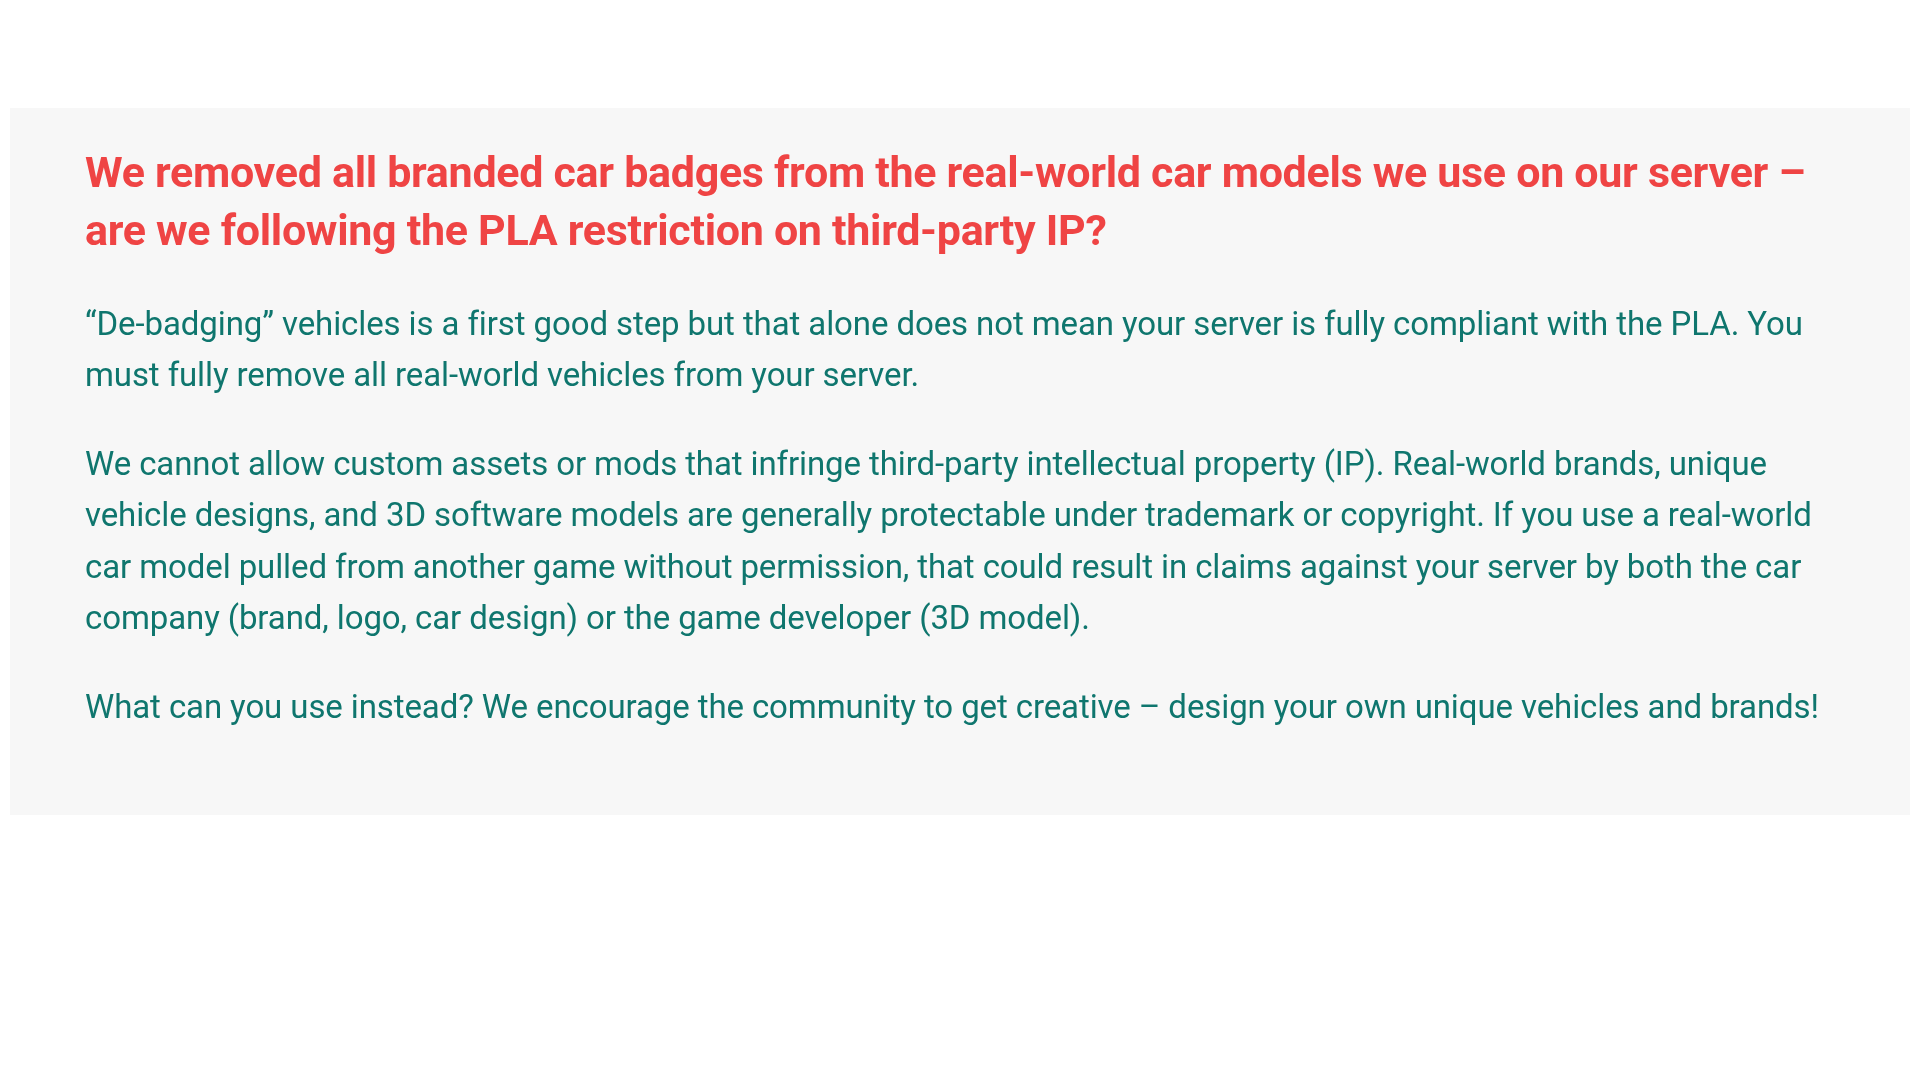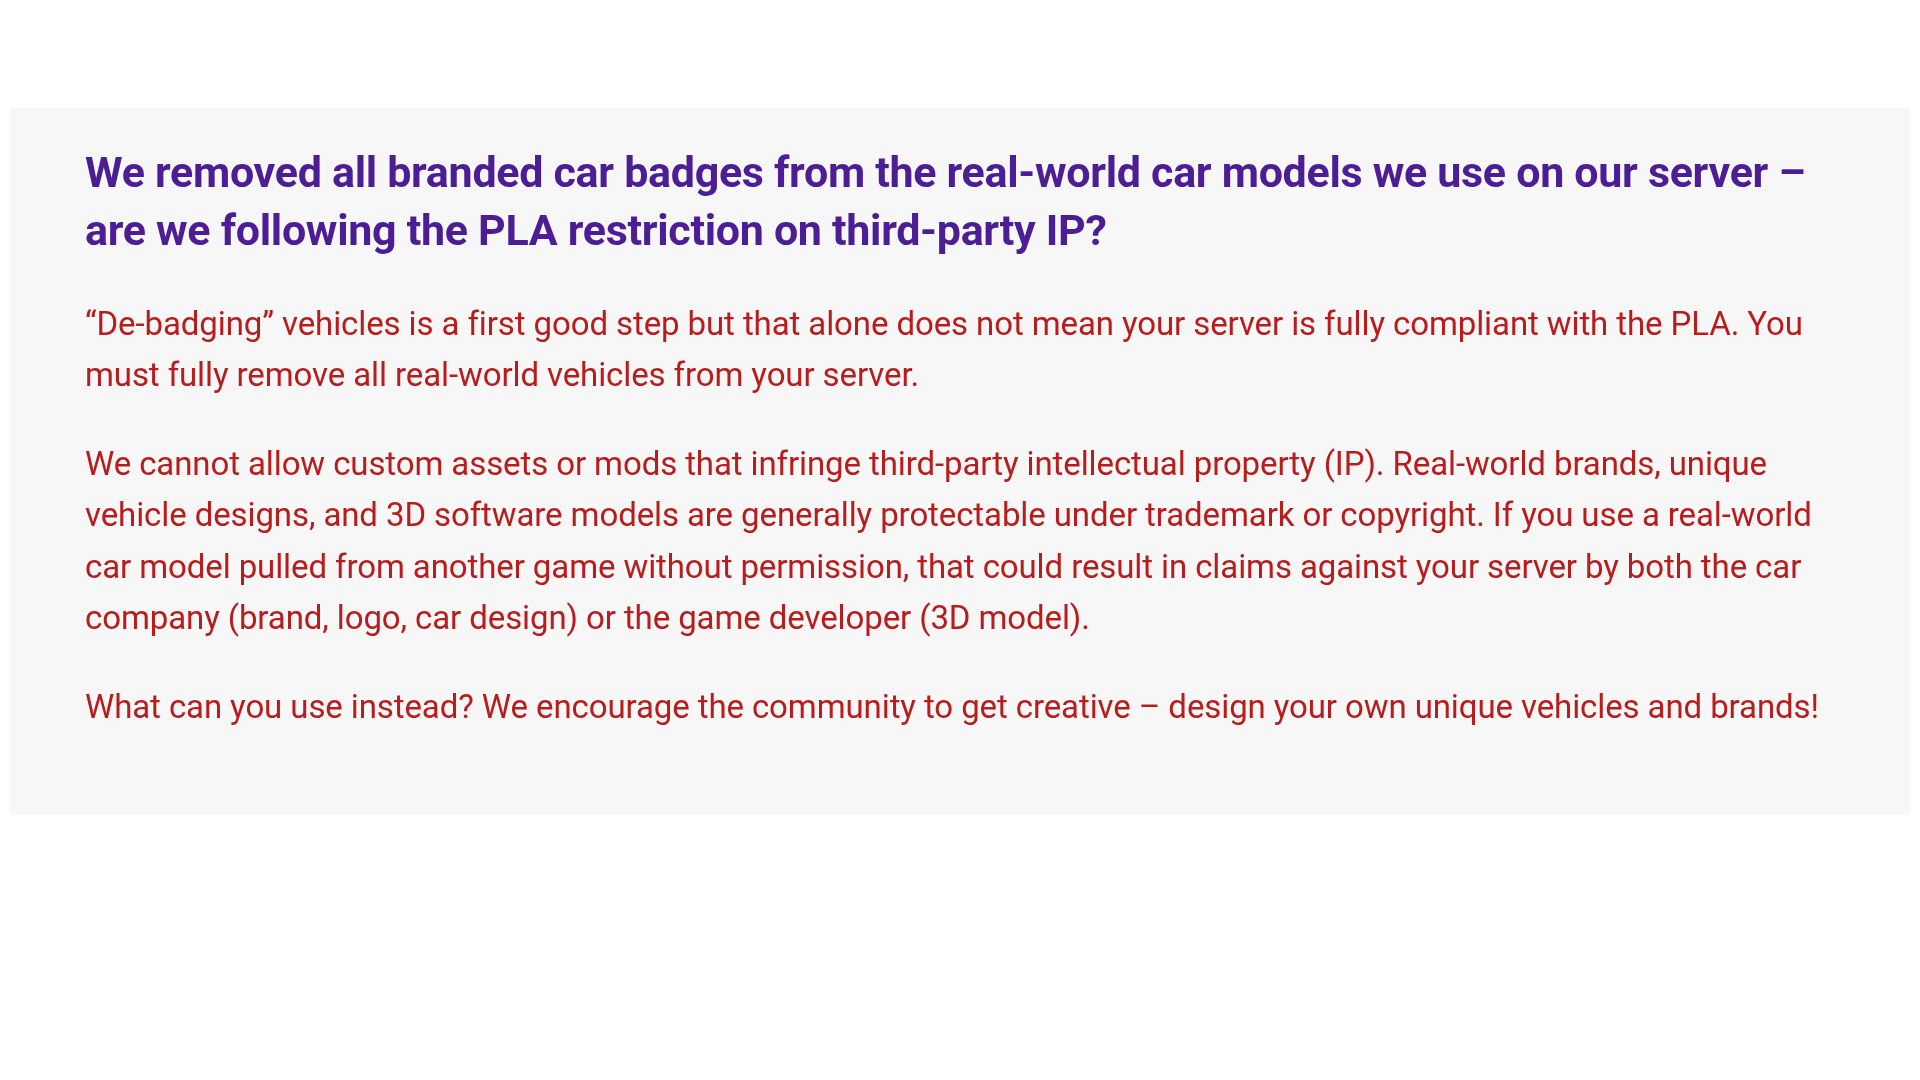--- a/index.html
+++ b/index.html
@@ -15,29 +15,29 @@
       padding: 0;
     }
     .content-panel {
       background: #f7f7f7;
       margin: 108px 10px 0 10px;
       padding: 35px 75px 75px 75px;
     }
     .heading {
       font-size: 43px;
       font-weight: 700;
-      color: #4c1d95;
+      color: #ef4444;
       line-height: 1.36;
       margin-bottom: 38px;
       letter-spacing: -0.3px;
     }
     .paragraph {
       font-size: 33px;
       font-weight: 400;
-      color: #b91c1c;
+      color: #0f766e;
       line-height: 1.55;
       margin-bottom: 38px;
       letter-spacing: -0.1px;
     }
     .paragraph:last-child {
       margin-bottom: 8px;
     }
   </style>
 </head>
 <body>

